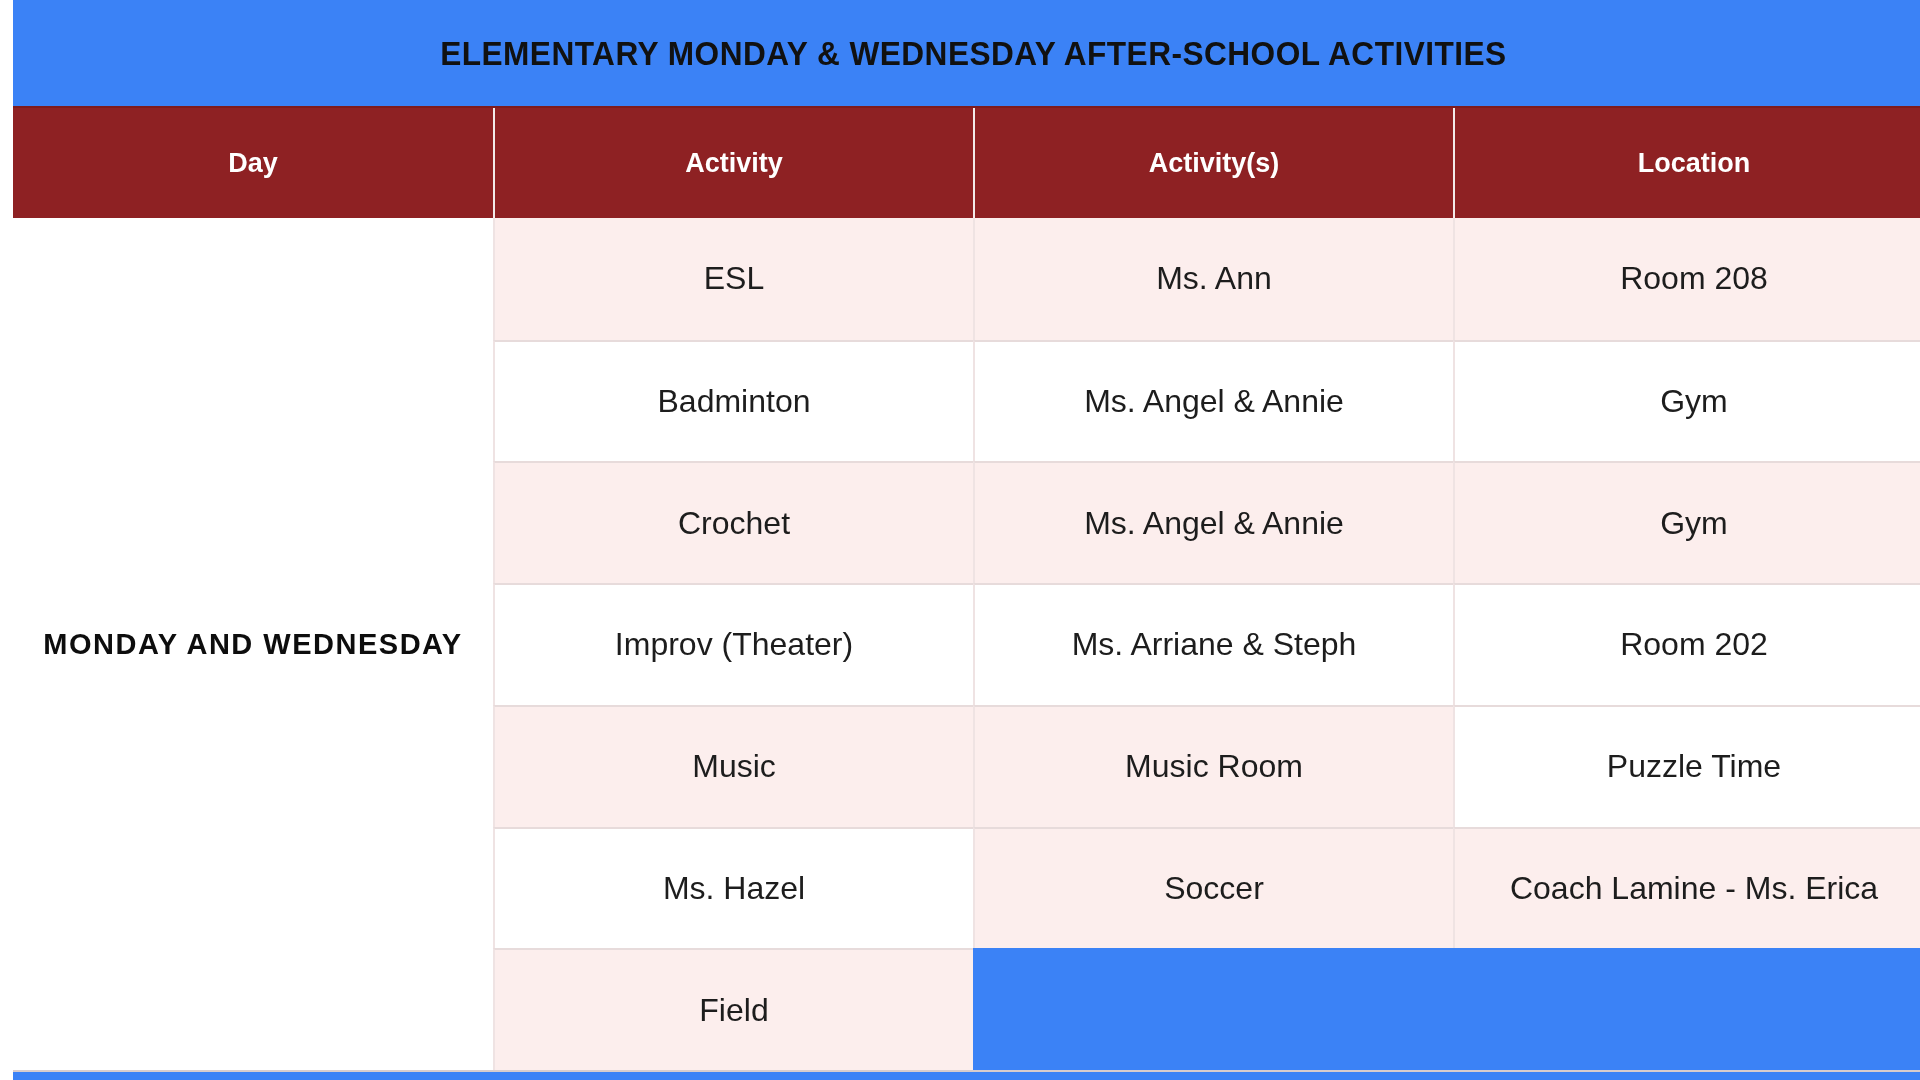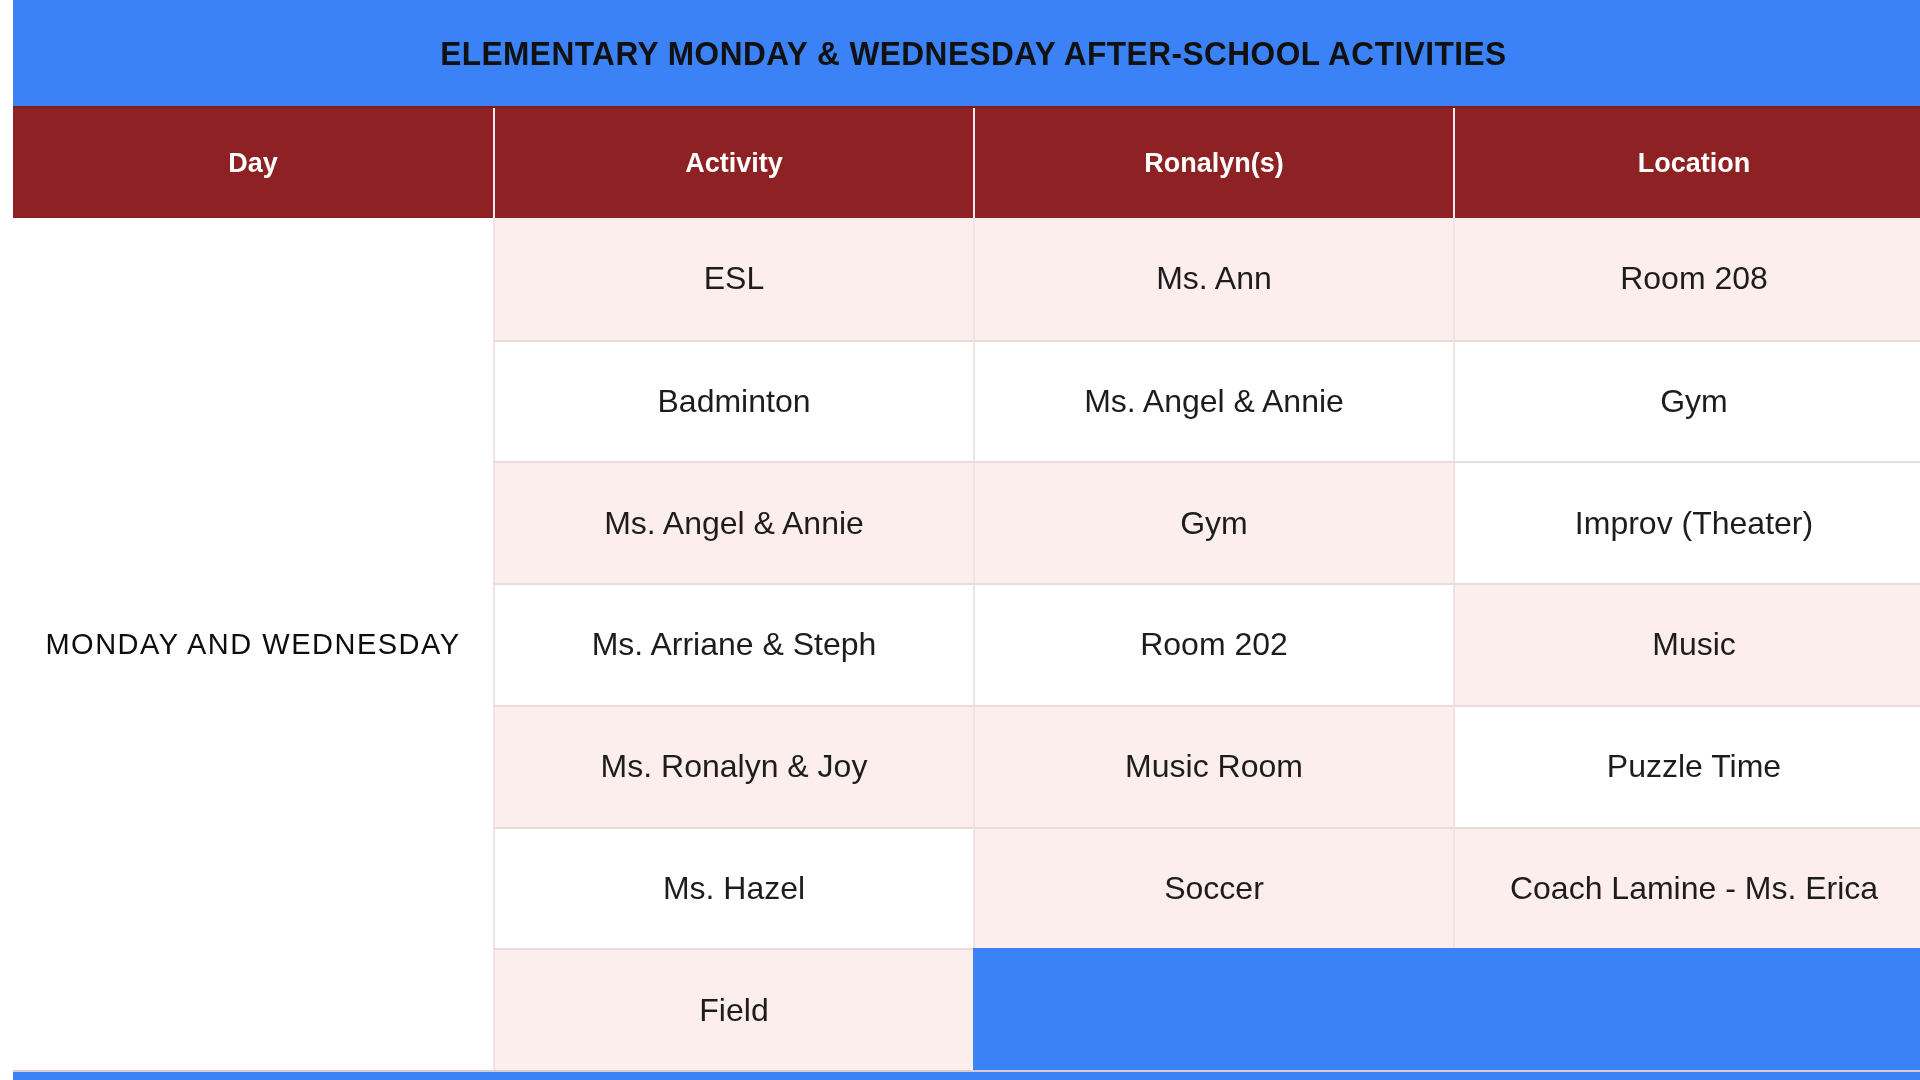--- a/index.html
+++ b/index.html
@@ -63,21 +63,21 @@
     font-size: 27px;
     text-align: right;
   }
   .th + .th {
     border-left: 2px solid #f3eaea;
   }
   .day-cell {
     grid-column: 1;
     grid-row: 2 / span 7;
     background: #ffffff;
-    font-weight: normal;
+    font-weight: bold;
     font-size: 29px;
     color: #0d0d0d;
     letter-spacing: 1.5px;
   }
   .td {
     font-size: 32px;
     color: #1d1d1d;
     border-left: 2px solid #efe3e3;
   }
   .r-odd { background: #FCEEED; }
@@ -90,42 +90,42 @@
 <div class="page">
 
   <div class="title-wrap">
     <div class="title">ELEMENTARY MONDAY &amp; WEDNESDAY AFTER-SCHOOL ACTIVITIES</div>
   </div>
 
   <div class="schedule">
 
     <div class="cell th">Day</div>
     <div class="cell th">Activity</div>
-    <div class="cell th">Ronalyn(s)</div>
+    <div class="cell th">Activity(s)</div>
     <div class="cell th">Location</div>
 
     <div class="cell day-cell">MONDAY AND WEDNESDAY</div>
 
     <div class="cell td r-odd">ESL</div>
     <div class="cell td r-odd">Ms. Ann</div>
     <div class="cell td r-odd">Room 208</div>
 
     <div class="cell td r-even bt">Badminton</div>
     <div class="cell td r-even bt">Ms. Angel &amp; Annie</div>
     <div class="cell td r-even bt">Gym</div>
 
+    <div class="cell td r-odd bt">Crochet</div>
     <div class="cell td r-odd bt">Ms. Angel &amp; Annie</div>
     <div class="cell td r-odd bt">Gym</div>
 
     <div class="cell td r-even bt">Improv (Theater)</div>
     <div class="cell td r-even bt">Ms. Arriane &amp; Steph</div>
     <div class="cell td r-even bt">Room 202</div>
 
     <div class="cell td r-odd bt">Music</div>
-    <div class="cell td r-odd bt">Ms. Ronalyn &amp; Joy</div>
     <div class="cell td r-odd bt">Music Room</div>
 
     <div class="cell td r-even bt">Puzzle Time</div>
     <div class="cell td r-even bt">Ms. Hazel</div>
 
     <div class="cell td r-odd bt">Soccer</div>
     <div class="cell td r-odd bt">Coach Lamine - Ms. Erica</div>
     <div class="cell td r-odd bt">Field</div>
 
   </div>

